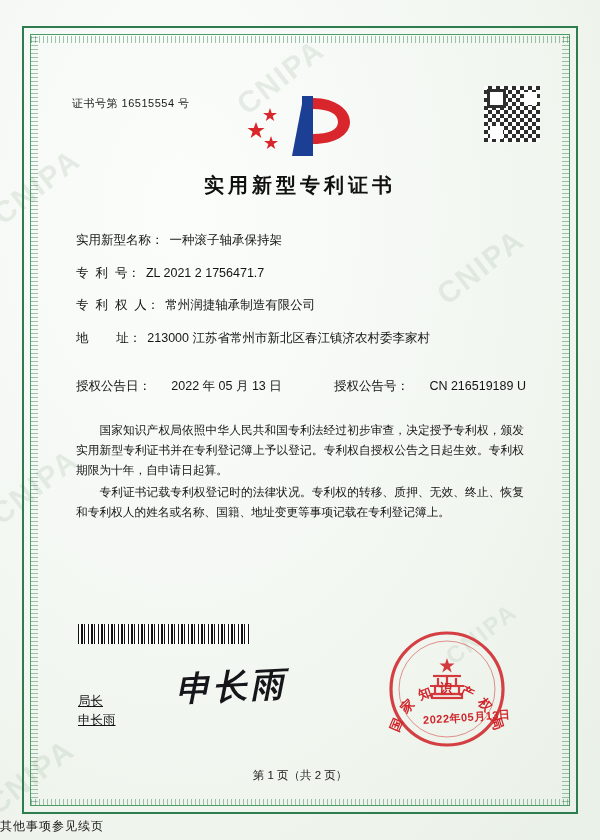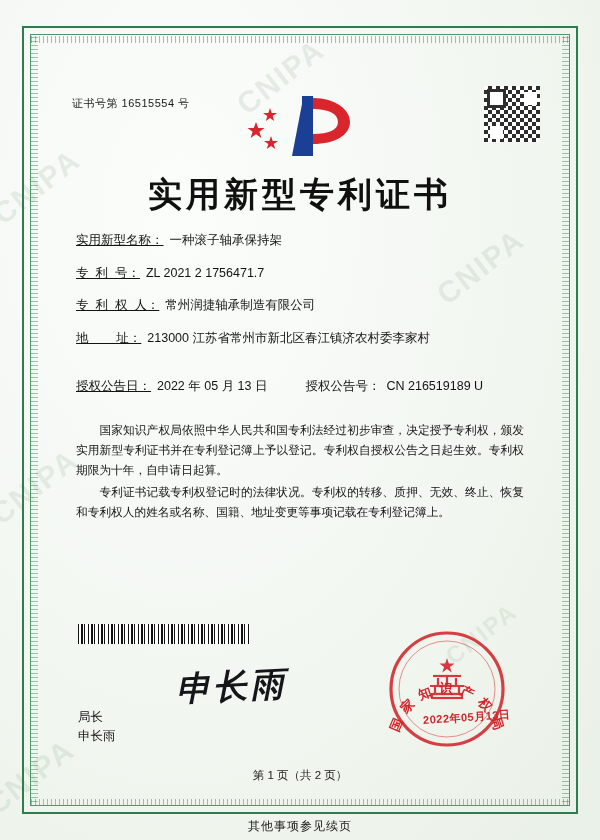--- a/index.html
+++ b/index.html
@@ -109,21 +109,21 @@
     left: 50%; top: 36px;
     transform: translateX(-50%);
     width: 120px; height: 76px;
   }
   
   .doc-title {
     position: absolute;
     left: 0; top: 120px;
     width: 100%;
     text-align: center;
-    font-size: 34px;
+    font-size: 20px;
     font-weight: bold;
     letter-spacing: 4px;
     color: #101010;
     font-family: "DejaVu Sans", sans-serif;
   }
   
   .fields {
     position: absolute;
     left: 30px; top: 180px;
     width: 450px;
@@ -131,27 +131,26 @@
   .field-row {
     display: flex;
     align-items: baseline;
     margin-bottom: 15.5px;
     font-size: 12.5px;
     color: #141414;
   }
   .field-label {
     white-space: pre;
     flex: 0 0 auto;
-    text-decoration: underline;
   }
   .field-value {
     margin-left: 6px;
     white-space: pre;
   }
-  .field-row.two-col { justify-content: flex-start; }
+  .field-row.two-col { justify-content: space-between; }
   .second-label { margin-left: 38px; white-space: pre; margin-top: 16px; }
 
   
   .paras {
     position: absolute;
     left: 30px; top: 368px;
     width: 448px;
     font-size: 11.7px;
     line-height: 20px;
     color: #141414;
@@ -165,24 +164,25 @@
     left: 32px; top: 572px;
     width: 172px; height: 20px;
     background: repeating-linear-gradient(90deg,
       #111 0px, #111 1px, #fff 1px, #fff 3px,
       #111 3px, #111 5px, #fff 5px, #fff 6px,
       #111 6px, #111 7px, #fff 7px, #fff 10px);
   }
   
   .sig-label {
     position: absolute;
-    left: 32px; top: 656px;
+    left: 32px; top: 640px;
     font-size: 12.5px;
     color: #141414;
     line-height: 19px;
+    text-decoration: underline;
   }
   .sig-script {
     position: absolute;
     left: 130px; top: 612px;
     font-size: 34px;
     font-family: "DejaVu Serif", serif;
     font-style: italic;
     font-weight: bold;
     color: #15151a;
     letter-spacing: 3px;
@@ -209,21 +209,20 @@
     left: 0; top: 716px;
     width: 100%;
     text-align: center;
     font-size: 11.5px;
     color: #222;
   }
   .bottom-note {
     position: absolute;
     left: 0; top: 818px;
     width: 100%;
-    text-align: center;
     font-size: 12px;
     color: #181818;
     letter-spacing: 1px;
   }
 </style>
 </head>
 <body>
 
 <div id="page">
 

